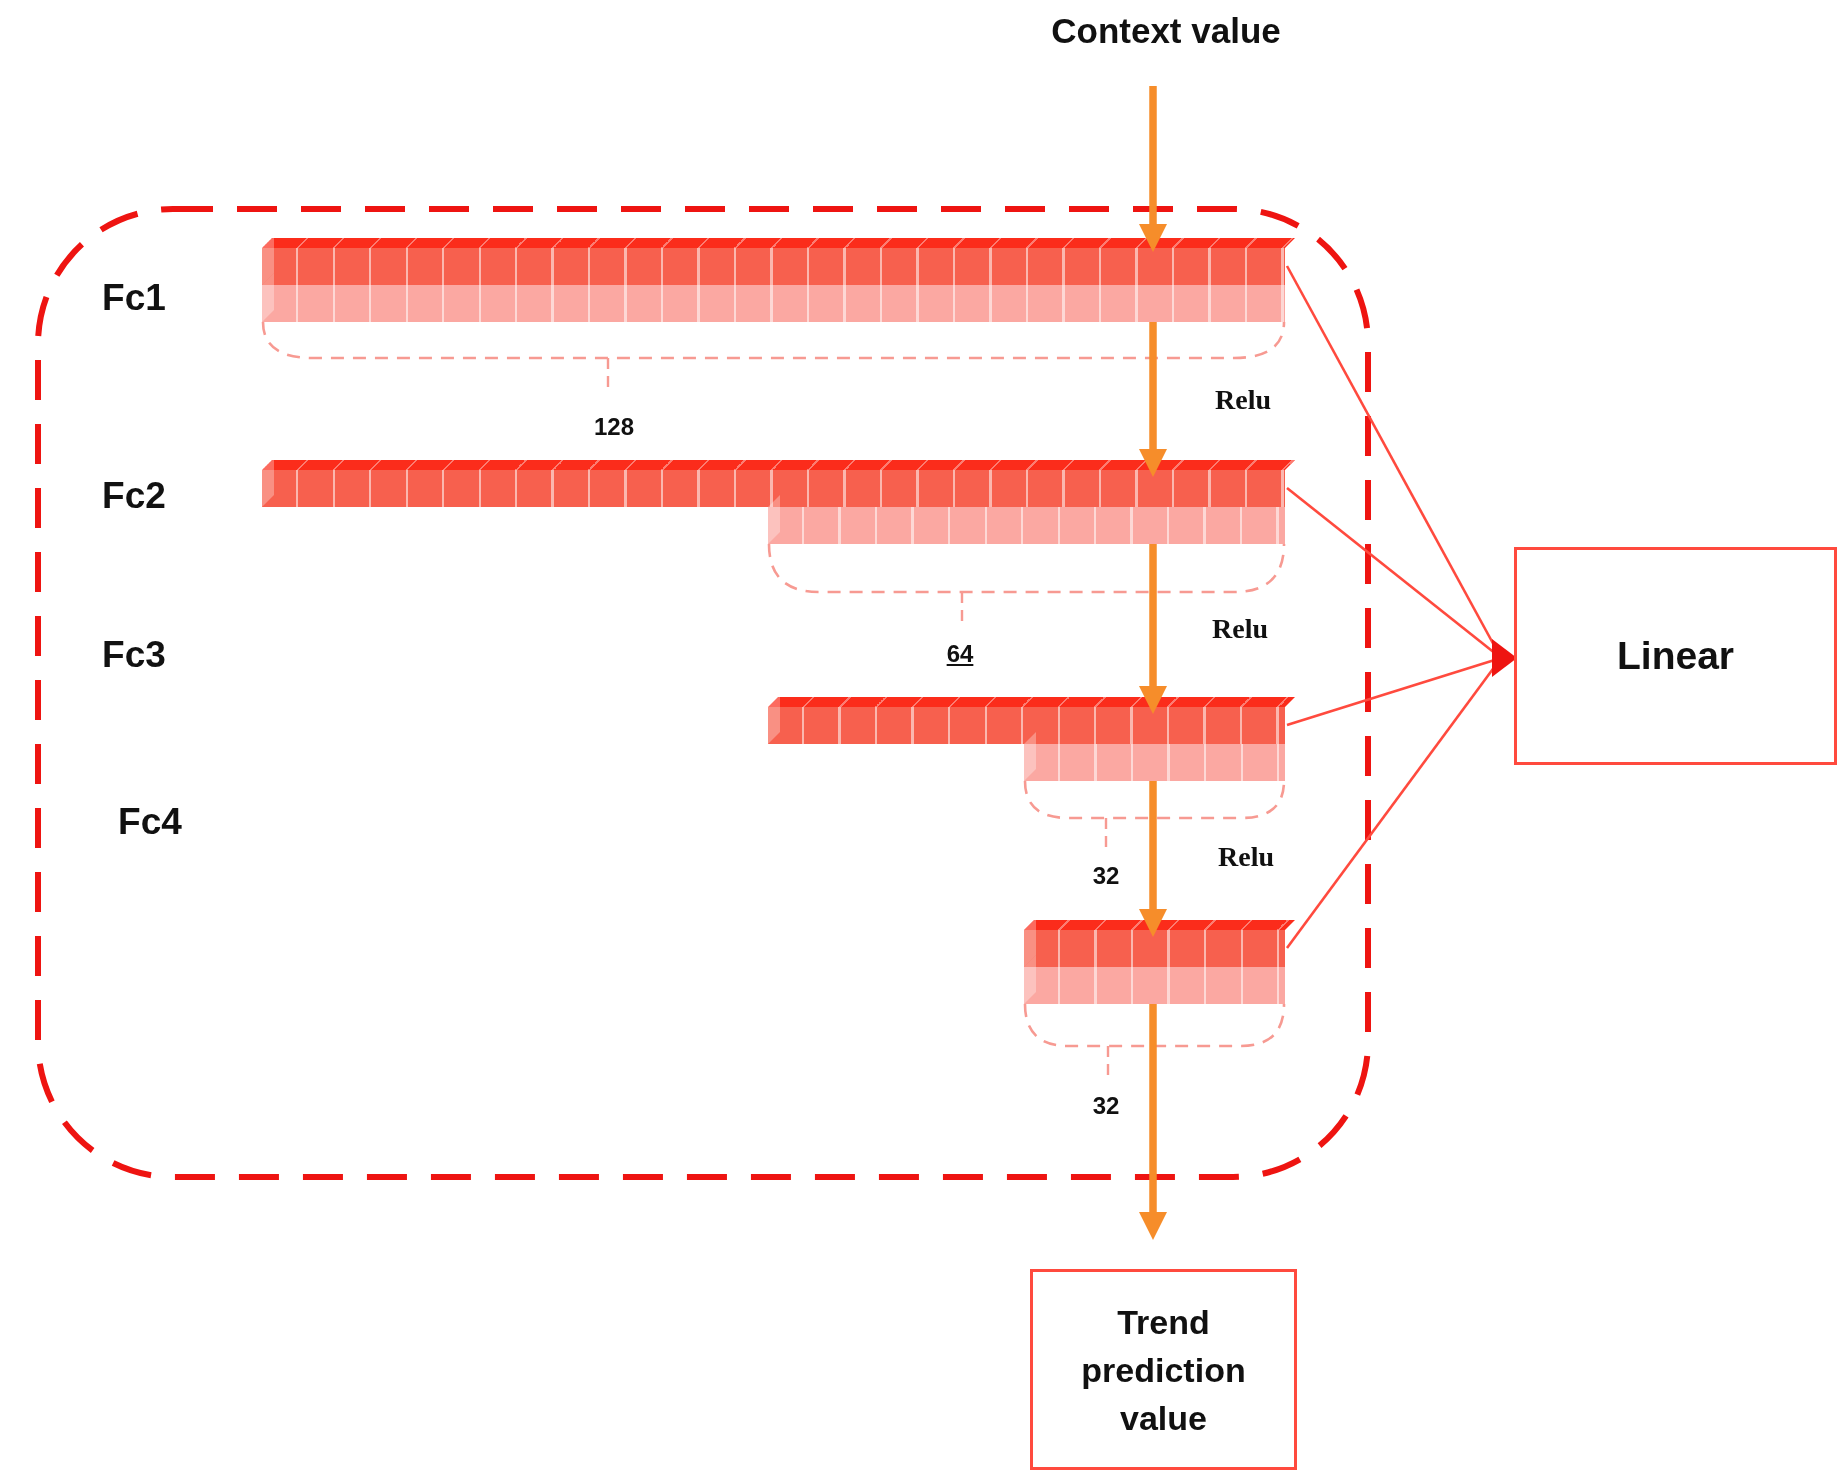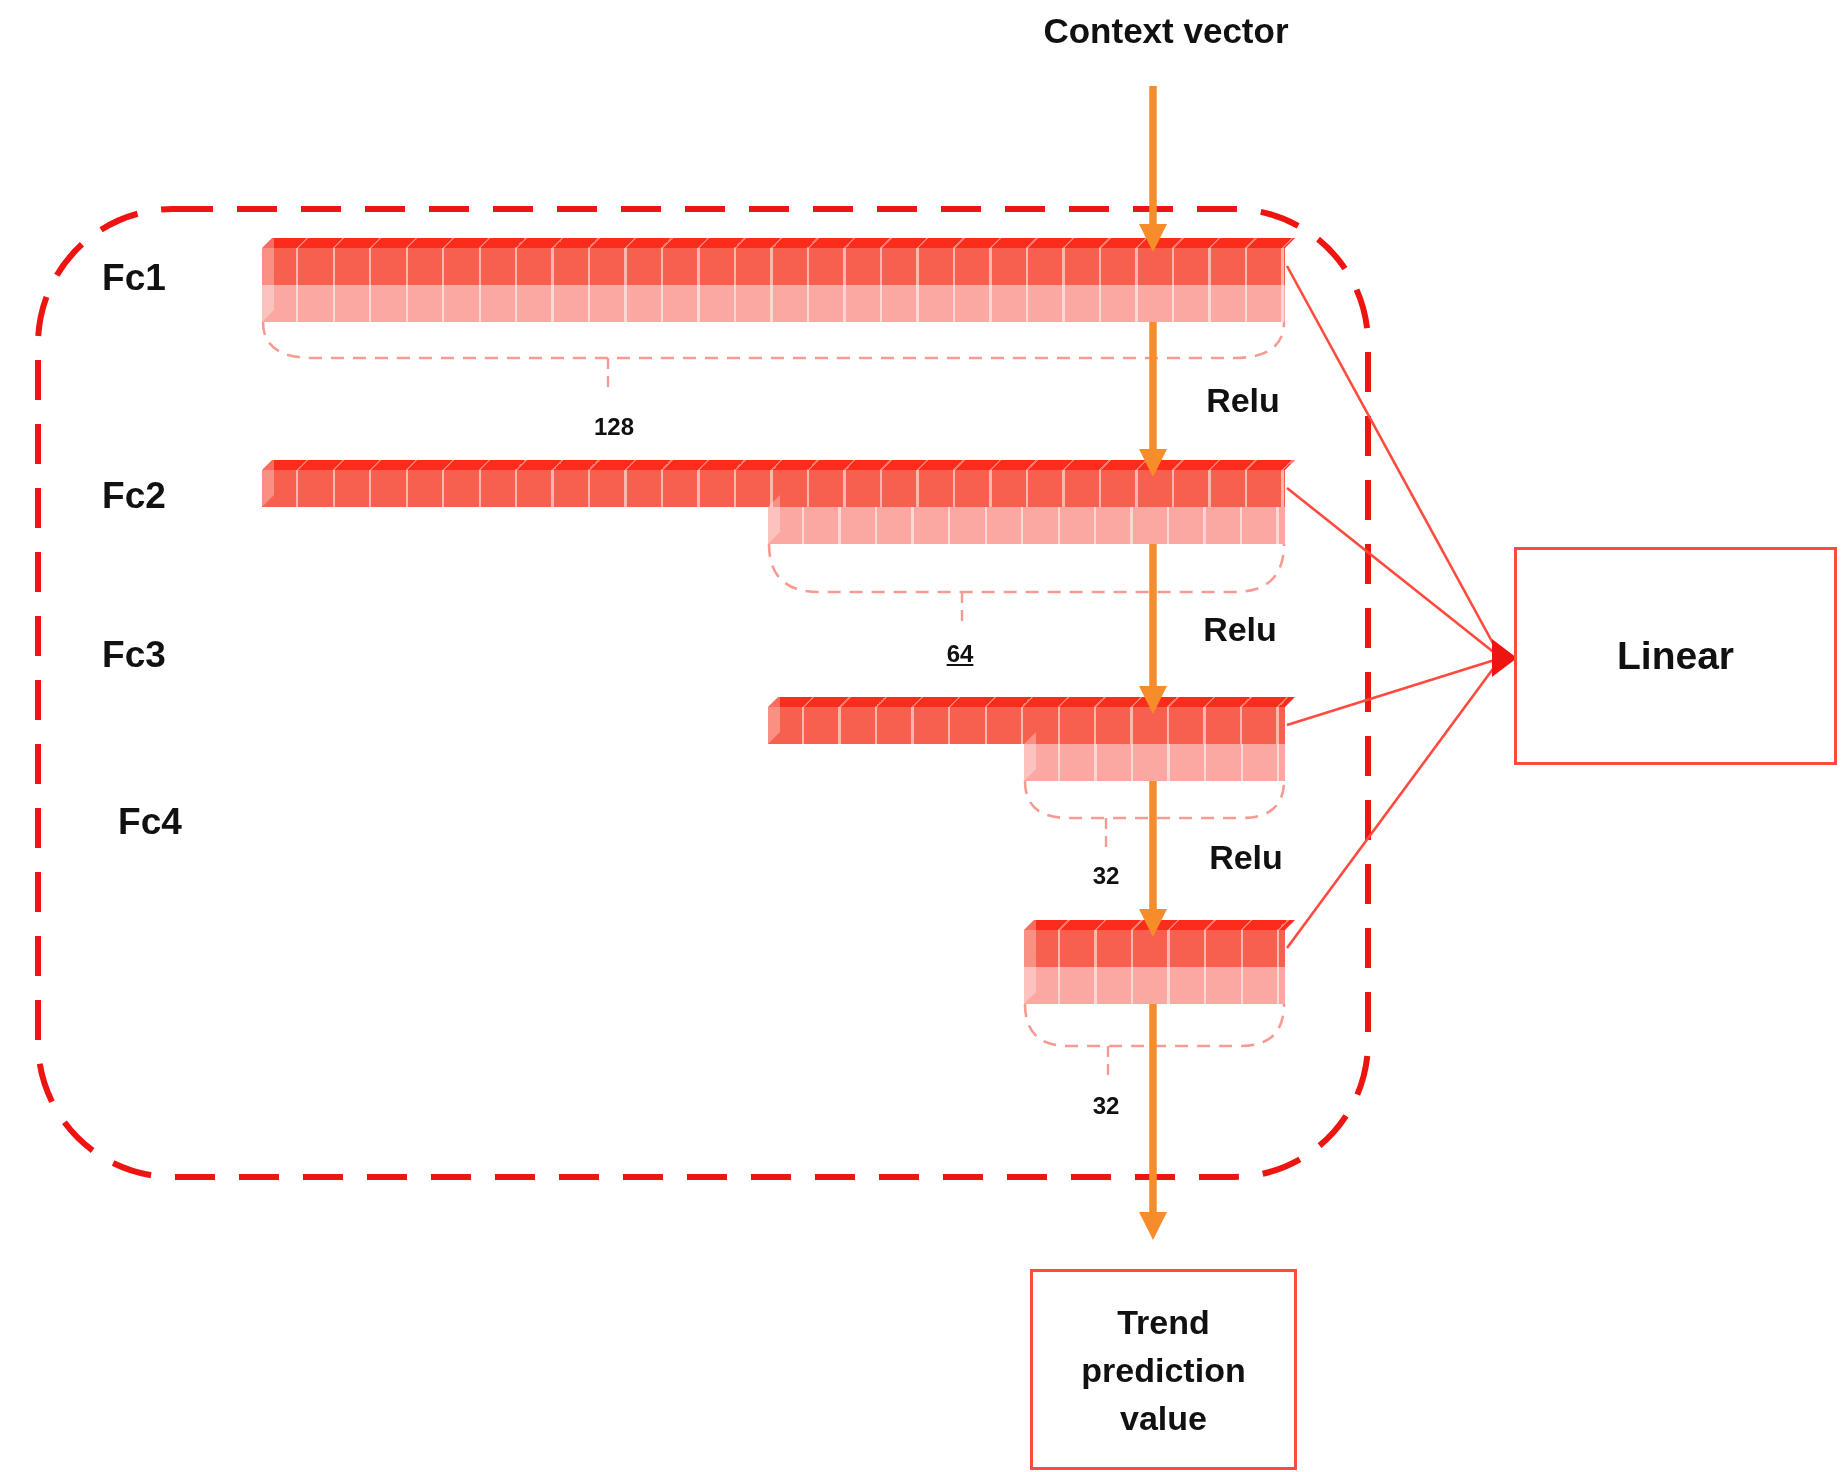--- a/index.html
+++ b/index.html
@@ -14,21 +14,21 @@
   }
   html,body{margin:0;padding:0;background:#ffffff;}
   .canvas{
     position:relative;width:1848px;height:1472px;background:#ffffff;overflow:hidden;
     font-family:"Liberation Sans","DejaVu Sans",sans-serif;color:var(--text-color);
   }
   .lbl{position:absolute;transform:translate(-50%,-50%);white-space:nowrap;font-weight:bold;}
   .context-lbl{font-size:35px;}
   .fc-lbl{font-size:37px;}
   .dim-lbl{font-size:24px;}
-  .relu-lbl{font-size:34px;}
+  .relu-lbl{font-size:28px;font-family:Liberation Serif, serif;}
   
   .row{position:absolute;background-image:repeating-linear-gradient(90deg,rgba(255,255,255,0) 0 34px,rgba(255,255,255,.55) 34px 36.5px);z-index:1;}
   .row::before{content:"";position:absolute;left:0;top:0;bottom:0;width:12px;background:rgba(255,255,255,.30);transform:skewY(-45deg);transform-origin:0 0;}
   .row-red{background-color:var(--bar-face-red);}
   .row-pink{background-color:var(--bar-face-pink);}
   .row-top{position:absolute;background-color:var(--bar-top-red);background-image:repeating-linear-gradient(90deg,rgba(255,255,255,0) 0 34px,rgba(255,255,255,.38) 34px 36.5px);transform:skewX(-45deg);transform-origin:0 100%;z-index:1;}
   svg.overlay{position:absolute;left:0;top:0;z-index:2;pointer-events:none;}
   .border-dashed{fill:none;stroke:var(--accent-red);stroke-width:6;stroke-dasharray:40 24;}
   .brace{fill:none;stroke:var(--brace-pink);stroke-width:2.6;stroke-dasharray:13 9;}
   .tick{fill:none;stroke:var(--brace-pink);stroke-width:2.4;stroke-dasharray:11 7;}
@@ -89,23 +89,23 @@
     <polygon class="head" points="1139,449 1167,449 1153,477"></polygon>
     <line class="shaft" x1="1153" y1="544" x2="1153" y2="687"></line>
     <polygon class="head" points="1139,686 1167,686 1153,714"></polygon>
     <line class="shaft" x1="1153" y1="781" x2="1153" y2="910"></line>
     <polygon class="head" points="1139,909 1167,909 1153,937"></polygon>
     <line class="shaft" x1="1153" y1="1004" x2="1153" y2="1213"></line>
     <polygon class="head" points="1139,1212 1167,1212 1153,1240"></polygon>
   </svg>
 
   <div class="text-layer">
-    <div class="lbl context-lbl" style="left:1166px;top:31px;">Context vector</div>
+    <div class="lbl context-lbl" style="left:1166px;top:31px;">Context value</div>
 
-    <div class="lbl fc-lbl" style="left:134px;top:278px;">Fc1</div>
+    <div class="lbl fc-lbl" style="left:134px;top:298px;">Fc1</div>
     <div class="lbl fc-lbl" style="left:134px;top:485px;margin-top:11px;">Fc2</div>
     <div class="lbl fc-lbl" style="left:134px;top:655px;">Fc3</div>
     <div class="lbl fc-lbl" style="left:150px;top:822px;">Fc4</div>
 
     <div class="lbl dim-lbl" style="left:614px;top:427px;">128</div>
     <div class="lbl dim-lbl" style="left:960px;top:654px;text-decoration:underline;">64</div>
     <div class="lbl dim-lbl" style="left:1106px;top:876px;">32</div>
     <div class="lbl dim-lbl" style="left:1106px;top:1106px;">32</div>
 
     <div class="lbl relu-lbl" style="left:1243px;top:400px;">Relu</div>

